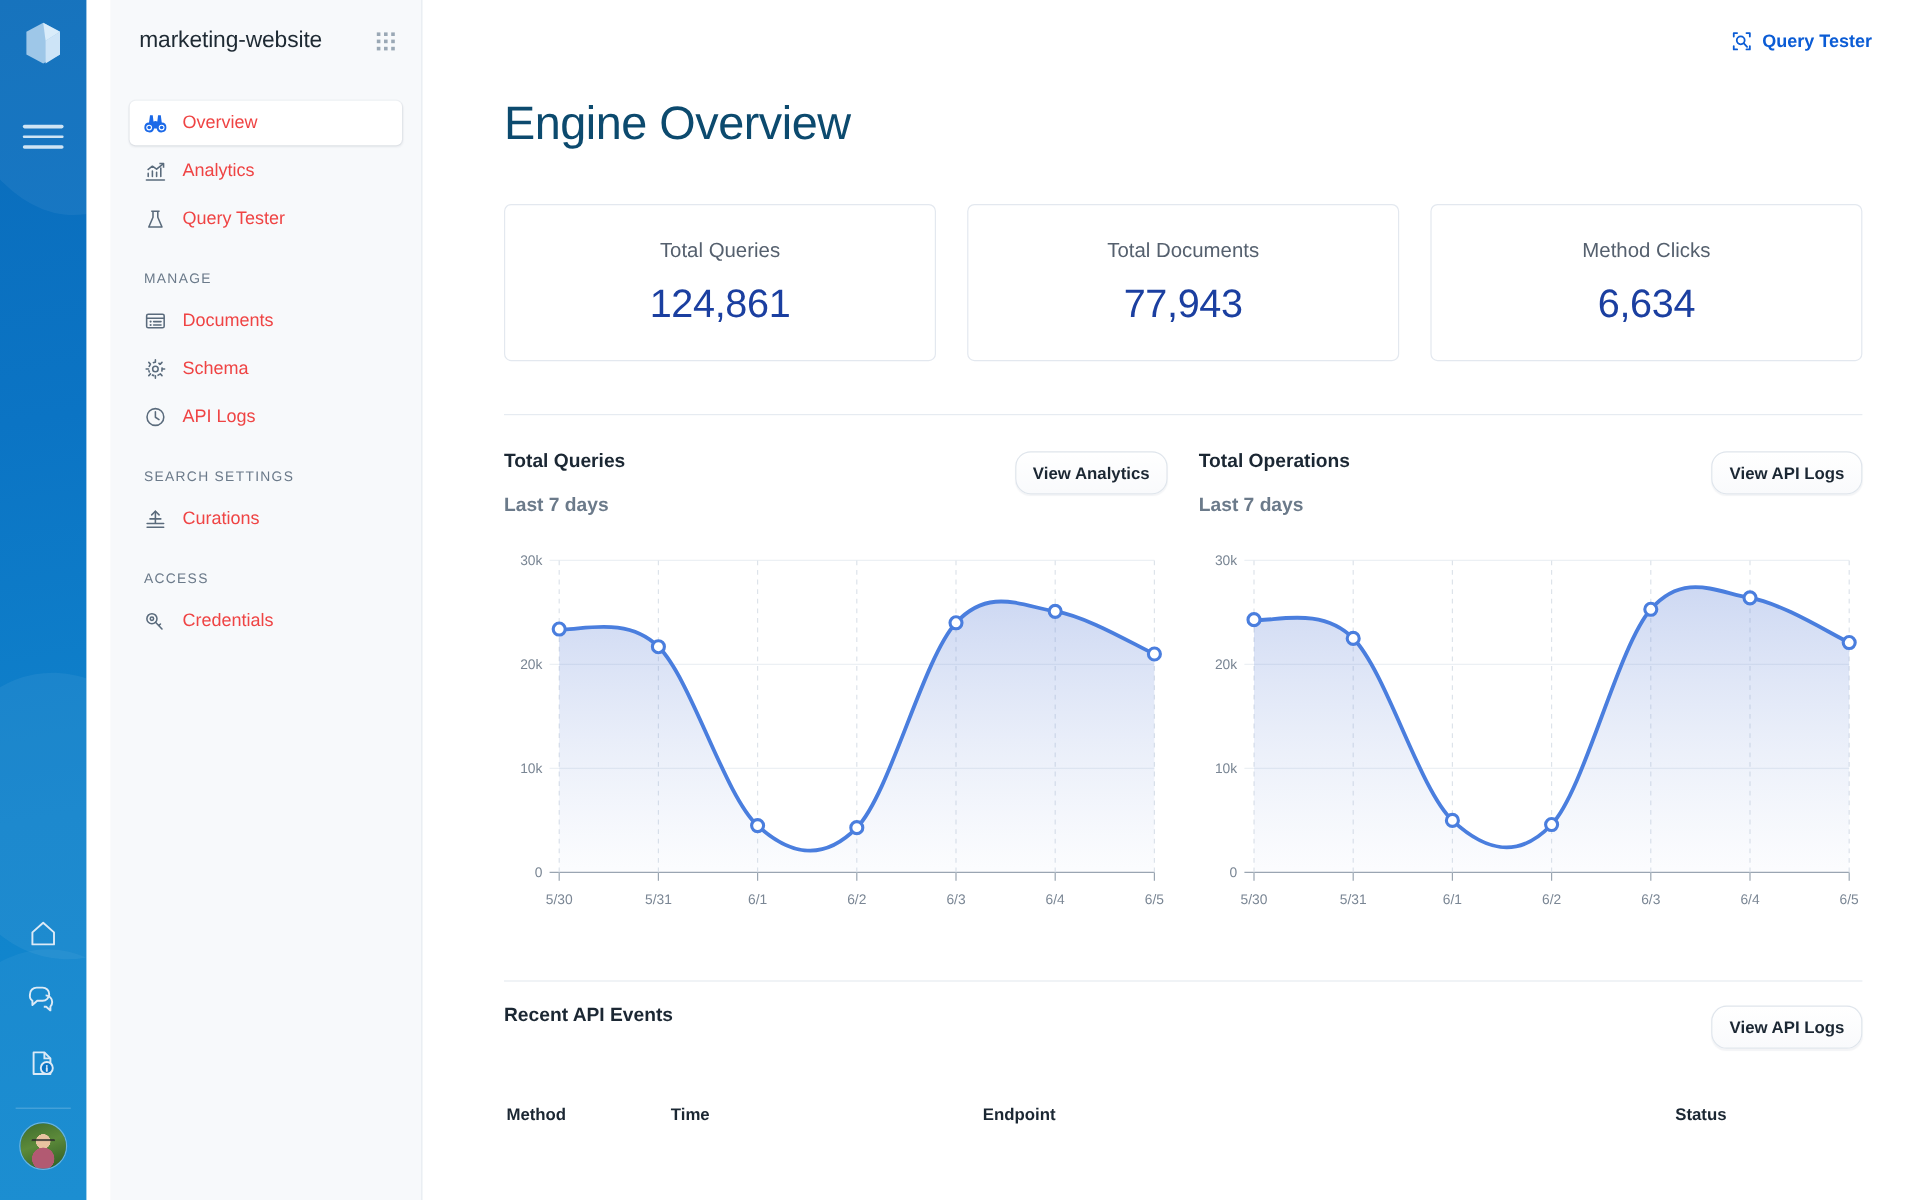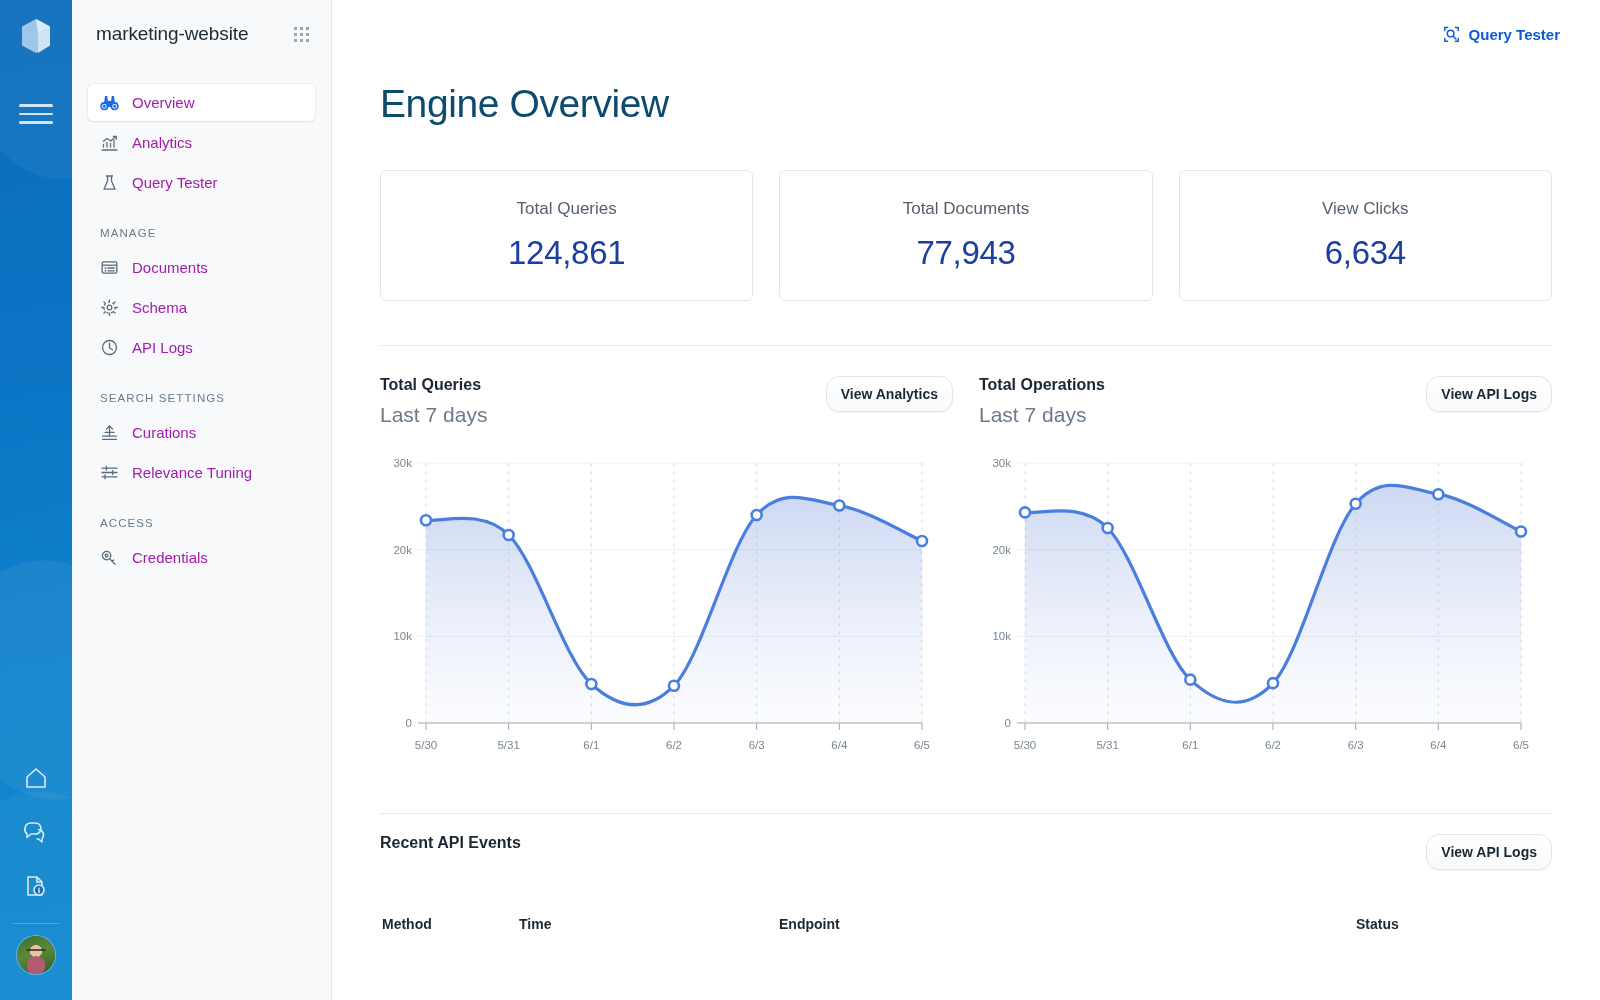--- a/index.html
+++ b/index.html
@@ -2,21 +2,21 @@
 <html><head>
 <meta charset="utf-8">
 <style>
   * { box-sizing: border-box; margin: 0; padding: 0; }
   html, body {
     width: 1600px; height: 1000px;
     font-family: "Liberation Sans", sans-serif;
     background: #ffffff;
     overflow: hidden;
   }
-  .app { display: flex; width: 1600px; height: 1000px; }
+  .app { display: flex; width: 1600px; height: 1000px; gap: 20px; }
 
   
   .rail {
     width: 72px; height: 1000px; flex: 0 0 72px;
     position: relative; overflow: hidden;
     background: linear-gradient(170deg, #0a6bba 0%, #0b74c4 35%, #1083cc 68%, #1289cf 100%);
     display: flex; flex-direction: column; align-items: center;
   }
   .rail .wave {
     position: absolute; left: -40px; width: 180px; height: 300px;
@@ -67,21 +67,21 @@
   .engine-name {
     font-size: 19px; color: #1e2a33; letter-spacing: -0.1px; font-weight: 400;
   }
   .grid-icon { display: grid; grid-template-columns: repeat(3, 3px); gap: 3px; cursor: pointer; }
   .grid-icon i { width: 3px; height: 3px; background: #9aa8b5; display: block; }
 
   .nav { padding: 16px 16px 0 16px; }
   .nav-item {
     display: flex; align-items: center; gap: 13px;
     height: 37px; padding: 0 12px; border-radius: 5px;
-    color: #a21caf; font-size: 15px; cursor: pointer; margin-bottom: 3px;
+    color: #ef4444; font-size: 15px; cursor: pointer; margin-bottom: 3px;
   }
   .nav-item.active {
     background: #ffffff; box-shadow: 0 1px 2px rgba(20,40,70,0.08), 0 0 0 1px rgba(20,40,70,0.04);
   }
   .nav-ico { width: 19px; height: 19px; flex: 0 0 19px; display:flex; align-items:center; justify-content:center; }
   .nav-group {
     font-size: 11.5px; letter-spacing: 1.1px; color: #6b7a8a;
     font-weight: 400; padding: 0 12px; margin: 26px 0 10px;
   }
 
@@ -106,21 +106,21 @@
   }
   .stat-label { font-size: 17px; color: #55606e; margin-bottom: 15px; font-weight: 400; }
   .stat-value { font-size: 33px; color: #1b3fa0; font-weight: 300; letter-spacing: -0.3px; }
 
   .divider { height: 1px; background: #e6ebf1; margin: 44px 8px 0; }
 
   .charts { display: flex; gap: 26px; padding: 0 8px; margin-top: 30px; }
   .chart-card { flex: 1 1 0; }
   .chart-head { display: flex; align-items: flex-start; justify-content: space-between; }
   .chart-title { font-size: 16px; font-weight: 700; color: #1b2733; }
-  .chart-sub { font-size: 21px; color: #6b7a8a; margin-top: 9px; font-weight: 400; }
+  .chart-sub { font-size: 16px; color: #6b7a8a; margin-top: 19px; font-weight: 700; }
   .btn {
     border: 1px solid #dfe5ec; border-radius: 13px; background: linear-gradient(180deg,#ffffff,#f9fafc);
     padding: 9px 14px; font-size: 14px; font-weight: 700; color: #1b2733;
     cursor: pointer; box-shadow: 0 1px 1px rgba(20,40,70,0.05); white-space: nowrap;
     font-family: "Liberation Sans", sans-serif;
   }
   .chart-body { margin-top: 22px; }
 
   .events { padding: 0 8px; }
   .events-head { display: flex; align-items: flex-start; justify-content: space-between; margin-top: 20px; }
@@ -278,29 +278,20 @@
         <span class="nav-ico">
           <svg width="19" height="18" viewBox="0 0 19 18" fill="none" stroke="#5a6b7c" stroke-width="1.3">
             <path d="M9.5 2v10" stroke-linecap="round"></path>
             <path d="M6.4 5.1 9.5 2l3.1 3.1" stroke-linecap="round" stroke-linejoin="round"></path>
             <path d="M5 8.4h9M2.6 12.2h13.8M2.6 15.4h13.8" stroke-linecap="round"></path>
           </svg>
         </span>
         <span>Curations</span>
       </div>
 
-      <div class="nav-item">
-        <span class="nav-ico">
-          <svg width="19" height="17" viewBox="0 0 19 17" fill="none" stroke="#5a6b7c" stroke-width="1.3">
-            <path d="M2 4.2h15M2 8.5h15M2 12.8h15" stroke-linecap="round"></path>
-            <path d="M6.3 2.3v3.8M12.6 6.6v3.8M5 10.9v3.8" stroke-linecap="round"></path>
-          </svg>
-        </span>
-        <span>Relevance Tuning</span>
-      </div>
 
       <div class="nav-group">ACCESS</div>
 
       <div class="nav-item">
         <span class="nav-ico">
           <svg width="19" height="18" viewBox="0 0 19 18" fill="none" stroke="#5a6b7c" stroke-width="1.3">
             <circle cx="6.6" cy="6.6" r="4.2"></circle>
             <circle cx="6.6" cy="6.6" r="1.4"></circle>
             <path d="m9.6 9.6 5.4 5.6M12.3 12.4l1.4-1.4" stroke-linecap="round"></path>
           </svg>
@@ -333,21 +324,21 @@
       <div class="stats">
         <div class="stat">
           <div class="stat-label">Total Queries</div>
           <div class="stat-value">124,861</div>
         </div>
         <div class="stat">
           <div class="stat-label">Total Documents</div>
           <div class="stat-value">77,943</div>
         </div>
         <div class="stat">
-          <div class="stat-label">View Clicks</div>
+          <div class="stat-label">Method Clicks</div>
           <div class="stat-value">6,634</div>
         </div>
       </div>
 
       <div class="divider"></div>
 
       <div class="charts">
 
         <div class="chart-card">
           <div class="chart-head">

